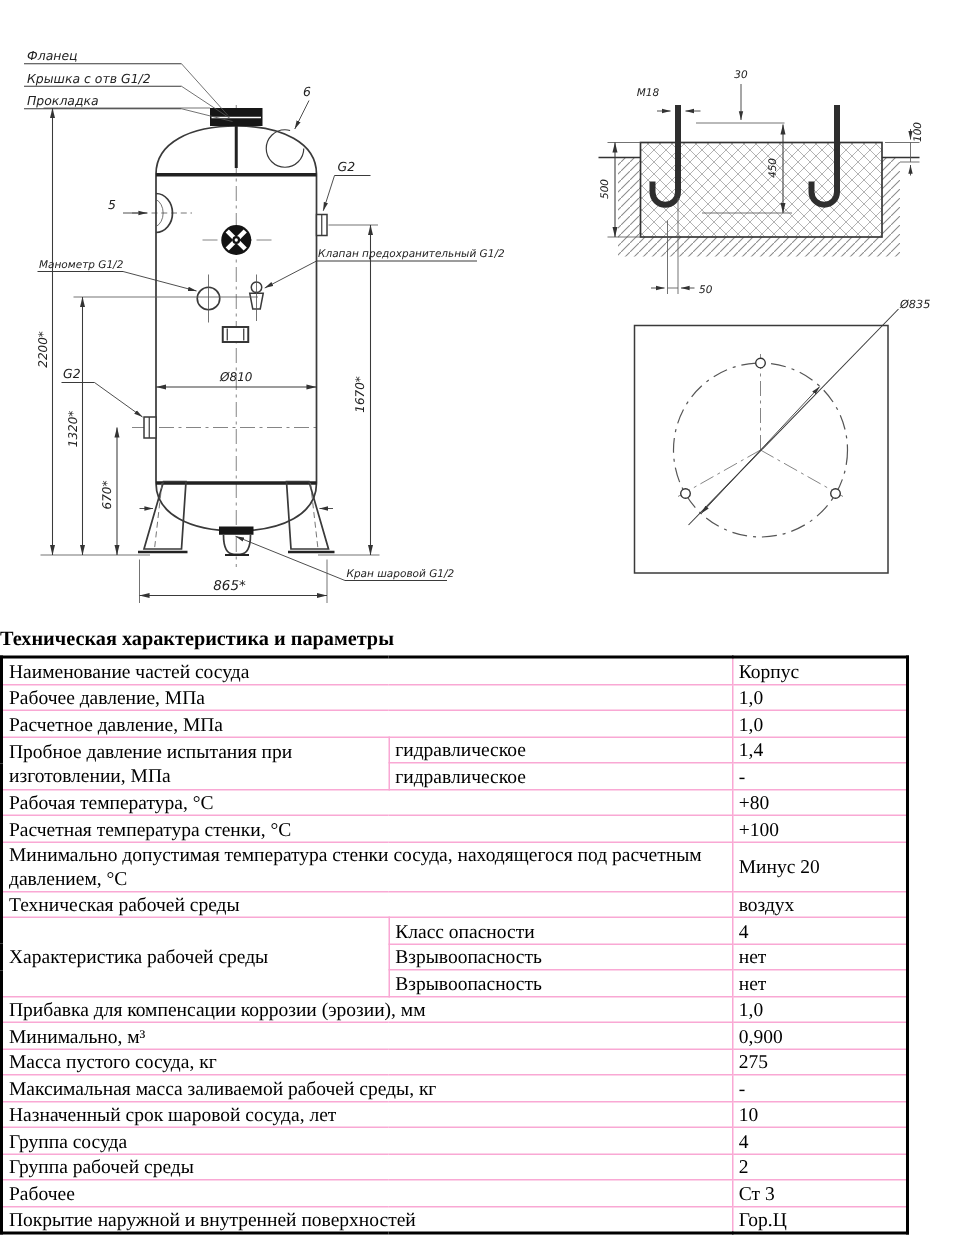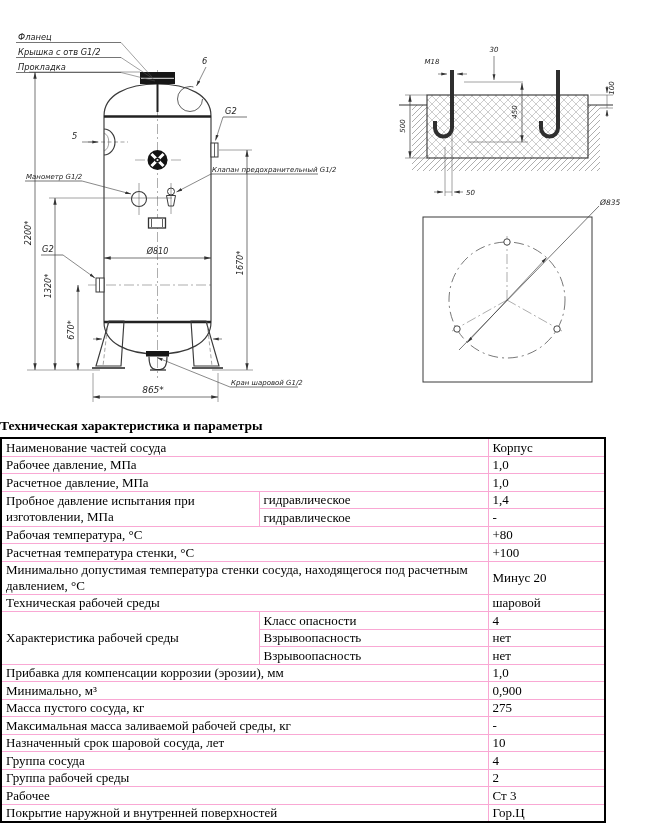--- a/index.html
+++ b/index.html
@@ -260,21 +260,21 @@
           <tr>
             <td colspan="2">Расчетная температура стенки, °С</td>
             <td class="val">+100</td>
           </tr>
           <tr>
             <td colspan="2">Минимально допустимая температура стенки сосуда, находящегося под расчетным давлением, °С</td>
             <td class="val">Минус 20</td>
           </tr>
           <tr>
             <td colspan="2">Техническая рабочей среды</td>
-            <td class="val">шаровой</td>
+            <td class="val">воздух</td>
           </tr>
           <tr>
             <td rowspan="3">Характеристика рабочей среды</td>
             <td>Класс опасности</td>
             <td class="val">4</td>
           </tr>
           <tr>
             <td>Взрывоопасность</td>
             <td class="val">нет</td>
           </tr>

